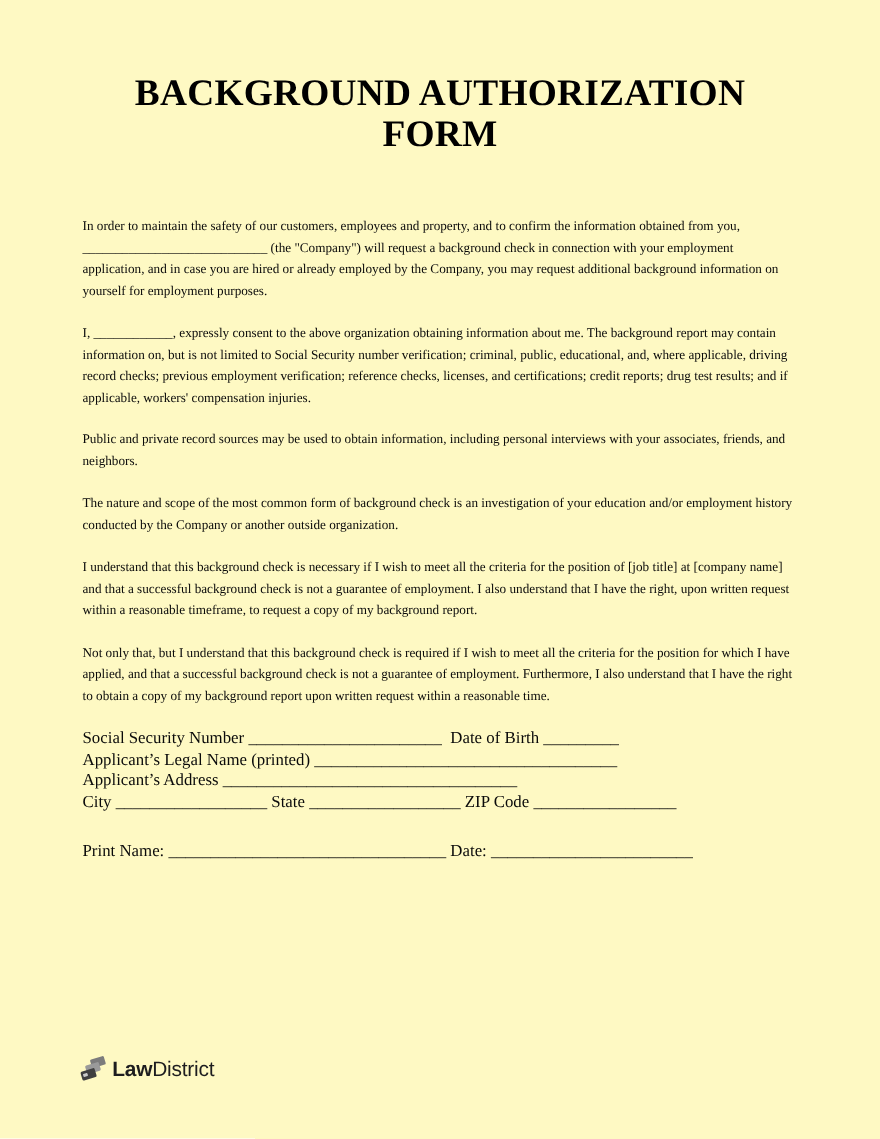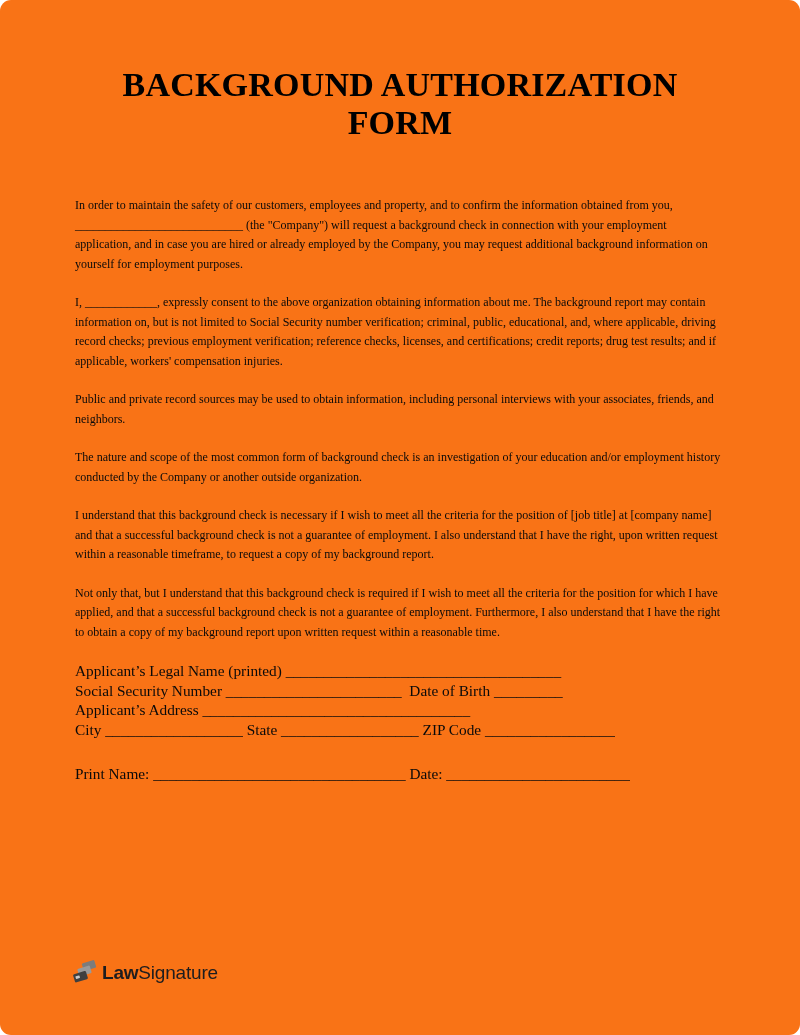--- a/index.html
+++ b/index.html
@@ -5,27 +5,26 @@
   html, body {
     margin: 0;
     padding: 0;
     background: #ffffff;
   }
   .page {
     position: relative;
     width: 800px;
     height: 1035px;
     margin: 0 auto;
-    background: #f97316;
+    background: #fef9c3;
     color: #0a0a0a;
     font-family: "Liberation Serif", serif;
     box-sizing: border-box;
     padding: 66px 75px 0 75px;
     overflow: hidden;
-    border-radius: 11px;
   }
   .doc-title {
     font-family: "Liberation Serif", serif;
     font-size: 34px;
     font-weight: 700;
     text-align: center;
     letter-spacing: 0.2px;
     margin: 0 0 54px 0;
     color: #000000;
   }
@@ -84,35 +83,35 @@
 
   <p class="para">Public and private record sources may be used to obtain information, including personal interviews with your associates, friends, and neighbors.</p>
 
   <p class="para">The nature and scope of the most common form of background check is an investigation of your education and/or employment history conducted by the Company or another outside organization.</p>
 
   <p class="para">I understand that this background check is necessary if I wish to meet all the criteria for the position of [job title] at [company name] and that a successful background check is not a guarantee of employment. I also understand that I have the right, upon written request within a reasonable timeframe, to request a copy of my background report.</p>
 
   <p class="para">Not only that, but I understand that this background check is required if I wish to meet all the criteria for the position for which I have applied, and that a successful background check is not a guarantee of employment. Furthermore, I also understand that I have the right to obtain a copy of my background report upon written request within a reasonable time.</p>
 
   <div class="fields-block">
+    <p class="field-line">Social Security Number _______________________  Date of Birth _________</p>
     <p class="field-line">Applicant’s Legal Name (printed) ____________________________________</p>
-    <p class="field-line">Social Security Number _______________________  Date of Birth _________</p>
     <p class="field-line">Applicant’s Address ___________________________________</p>
     <p class="field-line">City __________________ State __________________ ZIP Code _________________</p>
   </div>
 
   <div class="sig-block">
     <p class="field-line">Print Name: _________________________________ Date: ________________________</p>
   </div>
 
   <div class="footer">
     <span class="logo-icon">
       <svg viewBox="0 0 24 25" width="24" height="25" aria-hidden="true">
         <rect x="9.5" y="1.5" width="13" height="8" rx="1.3" fill="#7c7c7c" transform="rotate(-17 16 5.5)"></rect>
         <rect x="5" y="7" width="13" height="8" rx="1.3" fill="#9a9a9a" transform="rotate(-17 11.5 11)"></rect>
         <rect x="0.8" y="12.5" width="13.4" height="8.4" rx="1.3" fill="#3f3f3f" transform="rotate(-17 7.5 16.7)"></rect>
         <rect x="2.6" y="15.8" width="4.2" height="2.8" rx="0.6" fill="#c9c9c9" transform="rotate(-17 4.7 17.2)"></rect>
       </svg>
     </span>
-    <span class="logo-text"><span class="law">Law</span><span class="district">Signature</span></span>
+    <span class="logo-text"><span class="law">Law</span><span class="district">District</span></span>
   </div>
 
 </div>
 
 </body></html>

